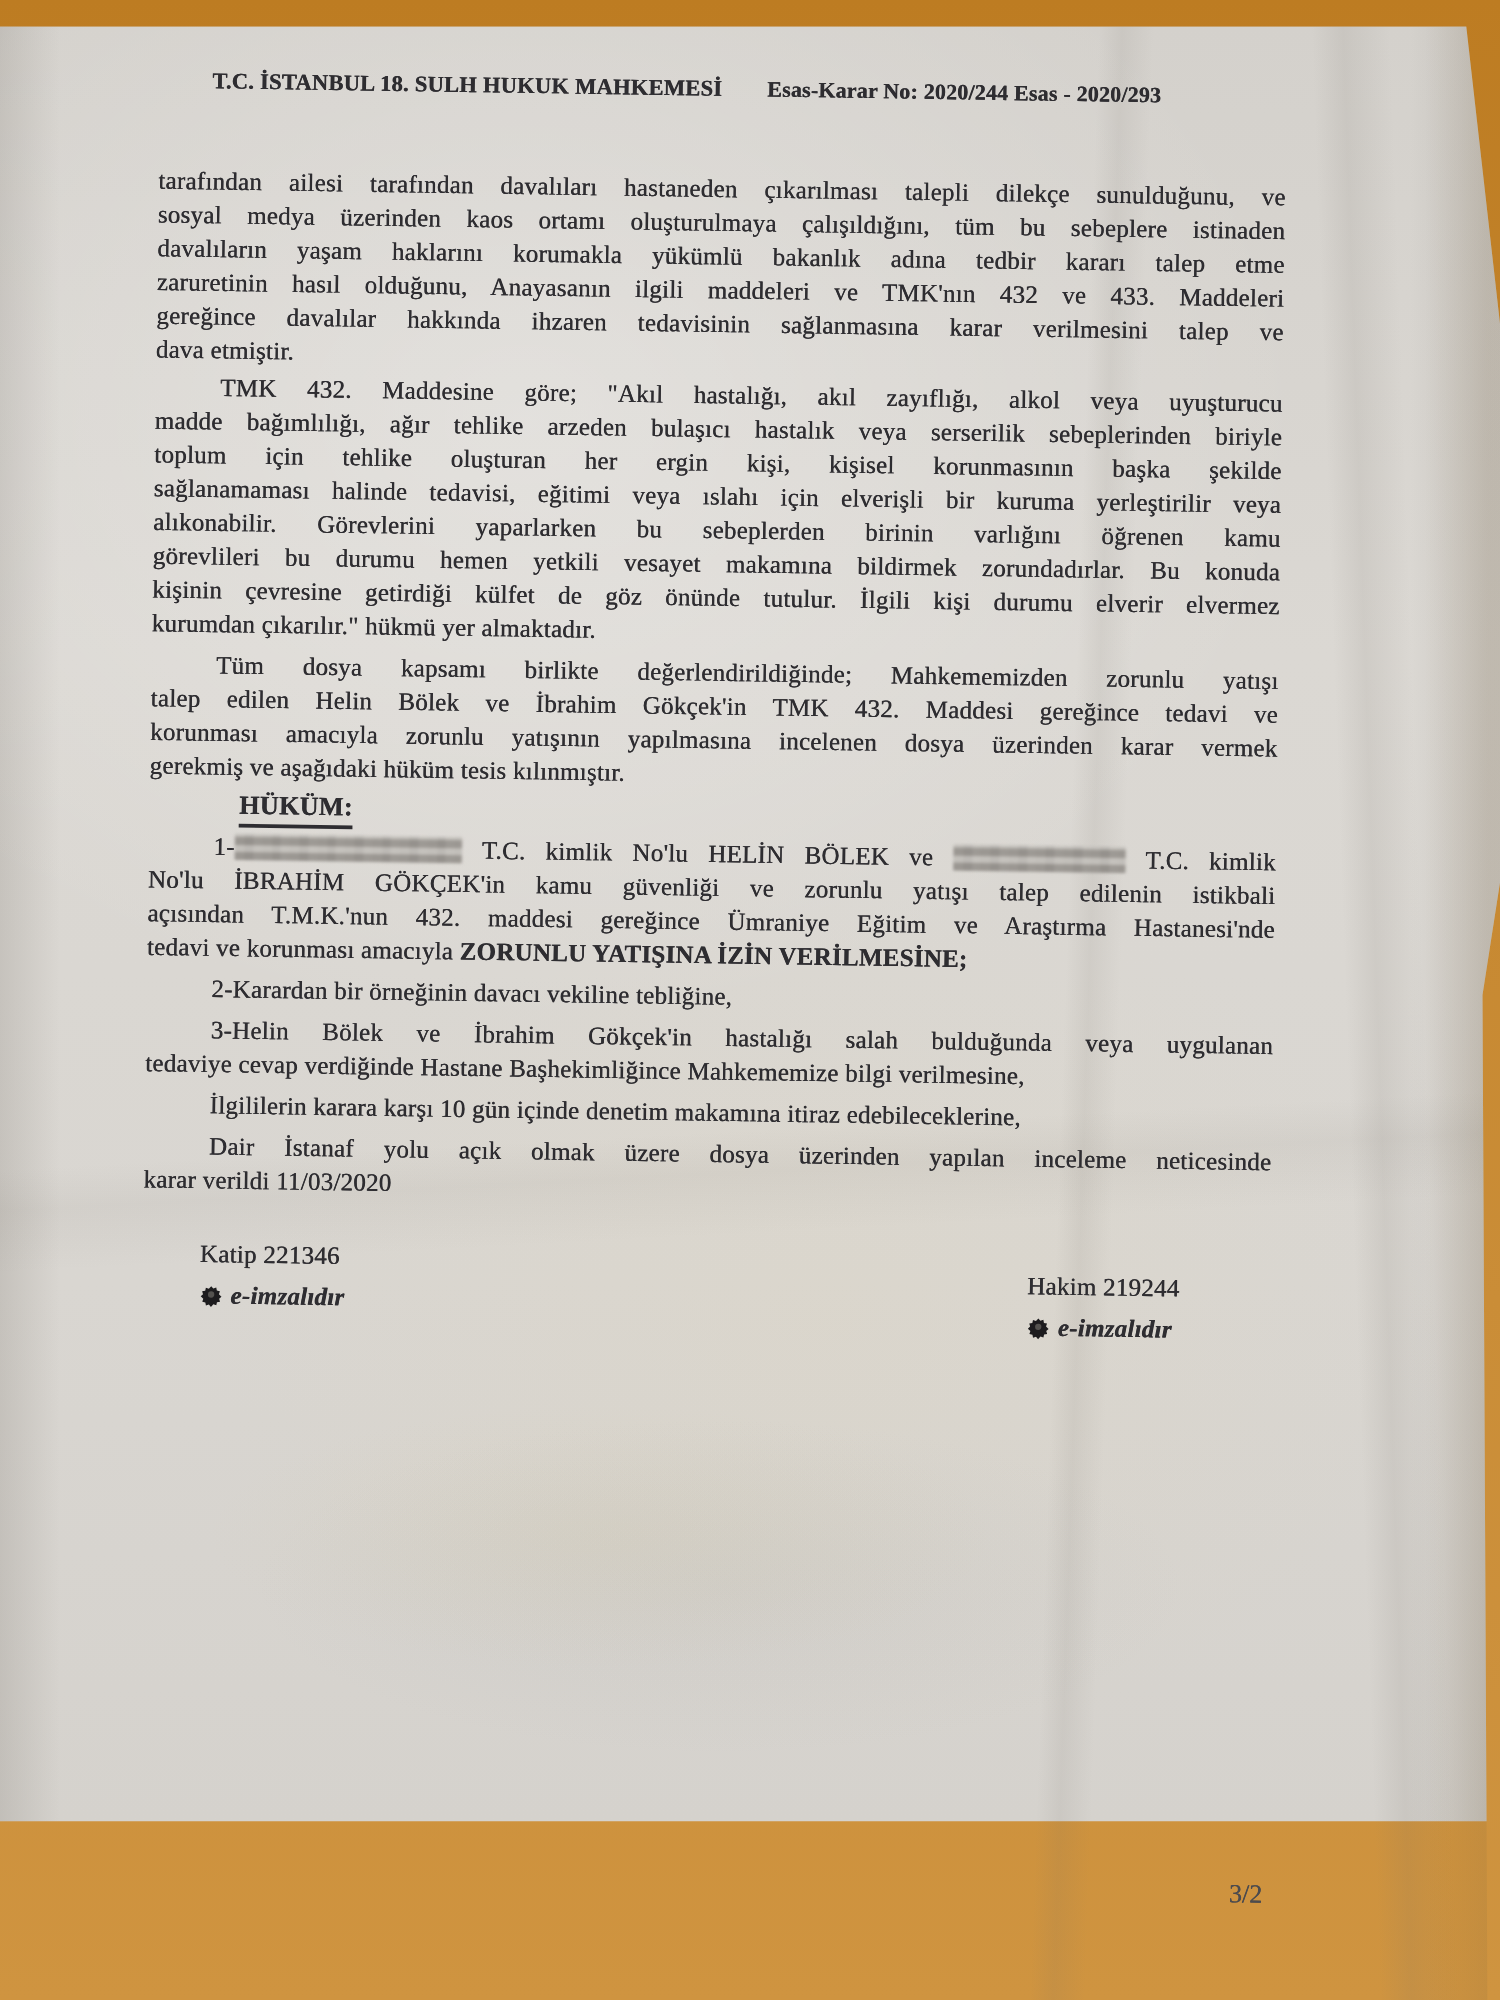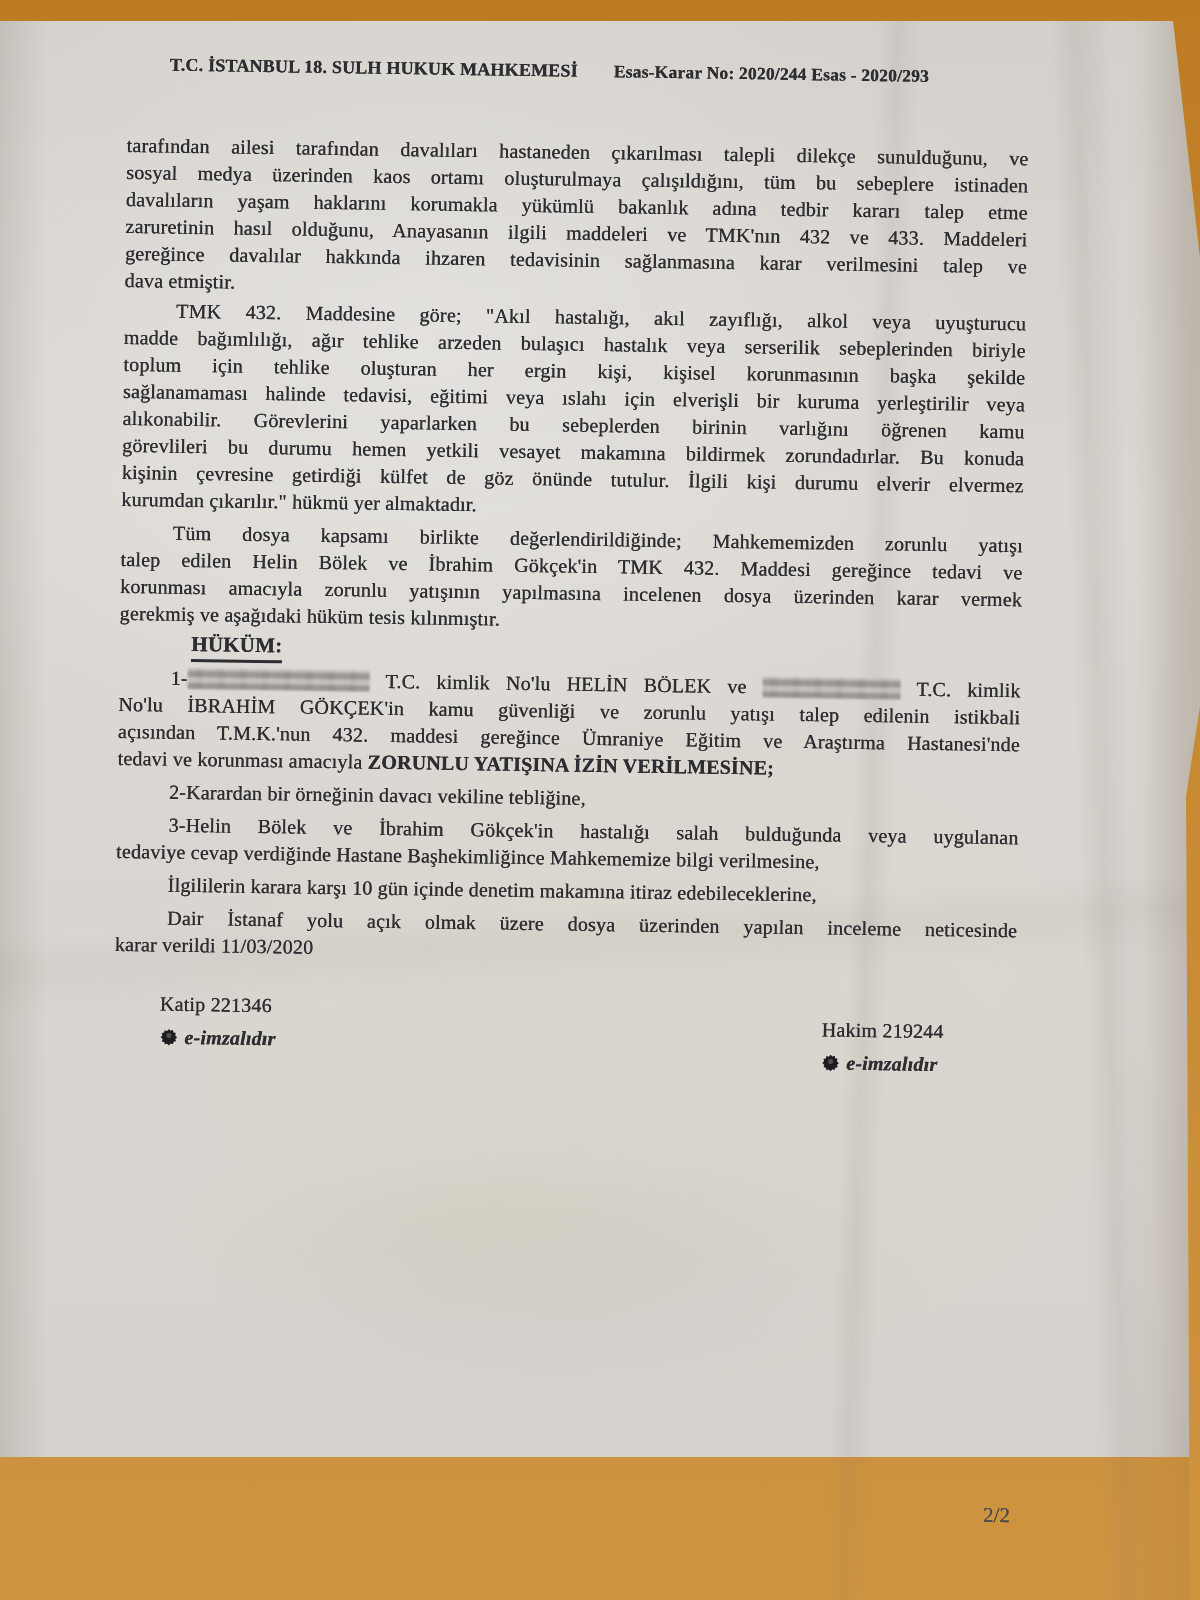--- a/index.html
+++ b/index.html
@@ -158,15 +158,15 @@
           <svg class="seal" viewBox="0 0 24 24">
             <path fill="#1d1c1e" d="M12 1.5l2.1 2.3 3-.95.62 3.1 3.1.62-.95 3L22.5 12l-2.33 2.1.95 3-3.1.62-.62 3.1-3-.95L12 22.5l-2.1-2.33-3 .95-.62-3.1-3.1-.62.95-3L1.5 12l2.33-2.1-.95-3 3.1-.62.62-3.1 3 .95z"></path>
             <circle cx="12" cy="10" r="3.2" fill="#54524f"></circle>
           </svg>
           <span>e-imzalıdır</span>
         </span>
       </div>
     </div>
   </div>
 
-  <div class="page-num">2/2</div>
+  <div class="page-num">3/2</div>
   <div class="bottom-edge"></div>
 </div>
 
 </body></html>

